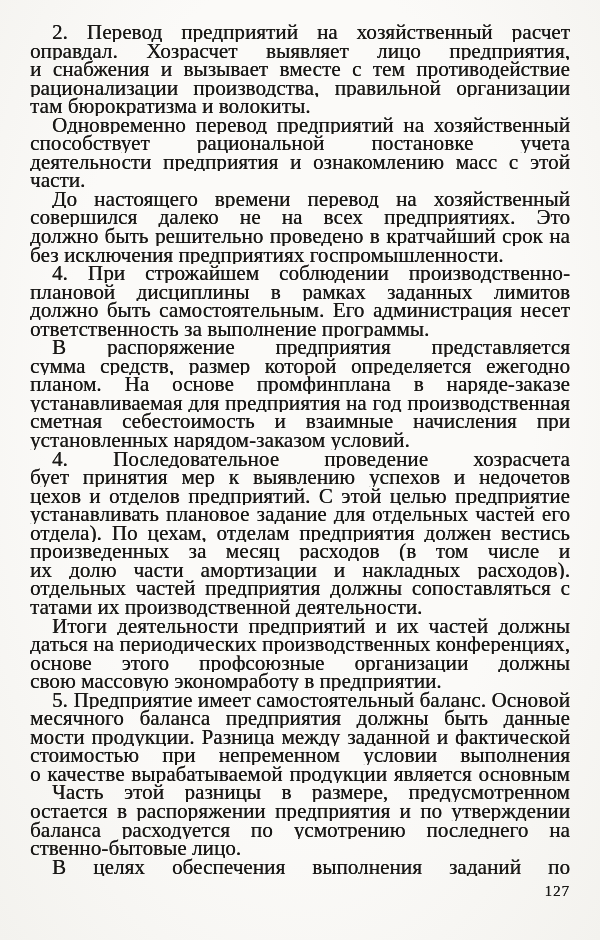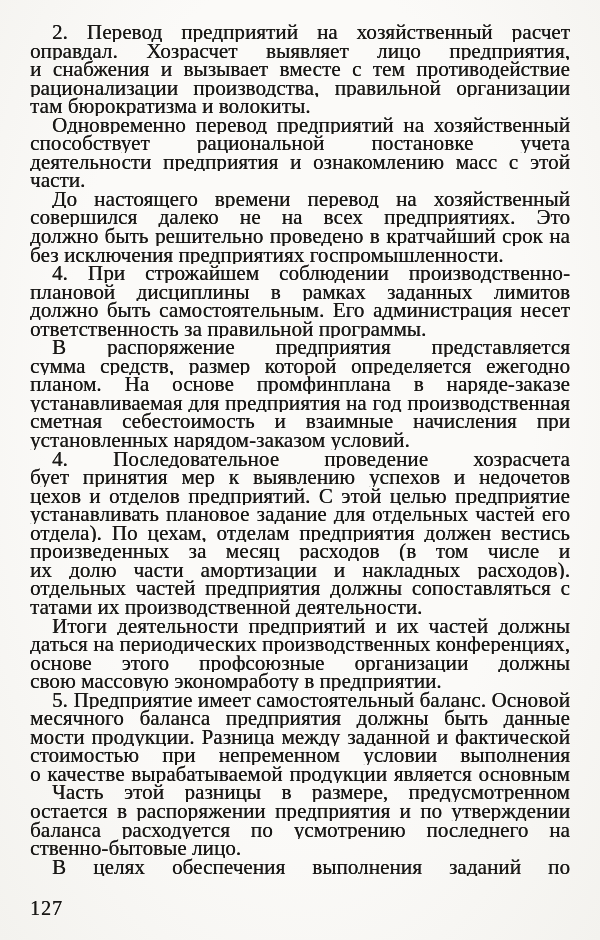--- a/index.html
+++ b/index.html
@@ -39,24 +39,24 @@
     text-shadow: 0.25px 0 0 currentColor;
   }
   .line.first {
     text-indent: 22px;
   }
   .line.last {
     text-align: left;
     text-align-last: left;
   }
   .page-number {
-    margin-top: 21px;
+    margin-top: 7px;
     width: 540px;
-    text-align: left;
-    font-size: 20px;
+    text-align: right;
+    font-size: 15px;
     letter-spacing: 1px;
     text-shadow: 0.25px 0 0 currentColor;
   }
 </style>
 </head>
 <body>
 
 <div class="page">
   <div class="text-block" id="textBlock">
       <div class="paragraph">
@@ -75,21 +75,21 @@
       <div class="paragraph">
         <div class="line first">До настоящего времени перевод на хозяйственный расчет</div>
         <div class="line">совершился далеко не на всех предприятиях. Это мероприятие</div>
         <div class="line">должно быть решительно проведено в кратчайший срок на всех</div>
         <div class="line last">без исключения предприятиях госпромышленности.</div>
       </div>
       <div class="paragraph">
         <div class="line first">4. При строжайшем соблюдении производственно-финансовой</div>
         <div class="line">плановой дисциплины в рамках заданных лимитов предприятие</div>
         <div class="line">должно быть самостоятельным. Его администрация несет полную</div>
-        <div class="line last">ответственность за правильной программы.</div>
+        <div class="line last">ответственность за выполнение программы.</div>
       </div>
       <div class="paragraph">
         <div class="line first">В распоряжение предприятия представляется определенная</div>
         <div class="line">сумма средств, размер которой определяется ежегодно промфин-</div>
         <div class="line">планом. На основе промфинплана в наряде-заказе оговариваются</div>
         <div class="line">устанавливаемая для предприятия на год производственная</div>
         <div class="line">сметная себестоимость и взаимные начисления при нарушении</div>
         <div class="line last">установленных нарядом-заказом условий.</div>
       </div>
       <div class="paragraph">

